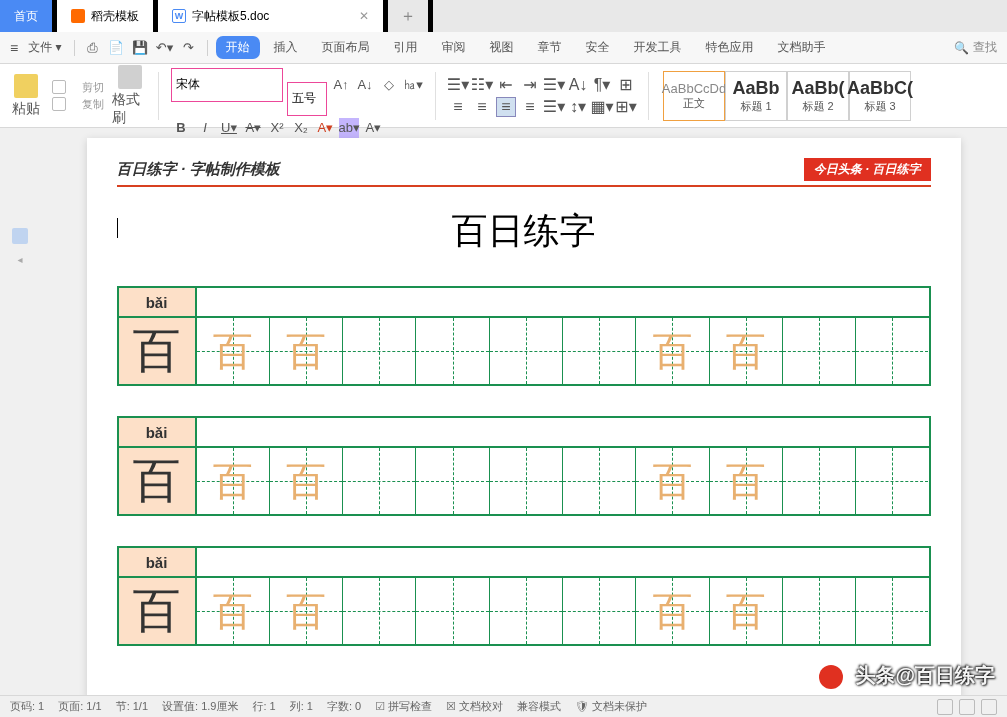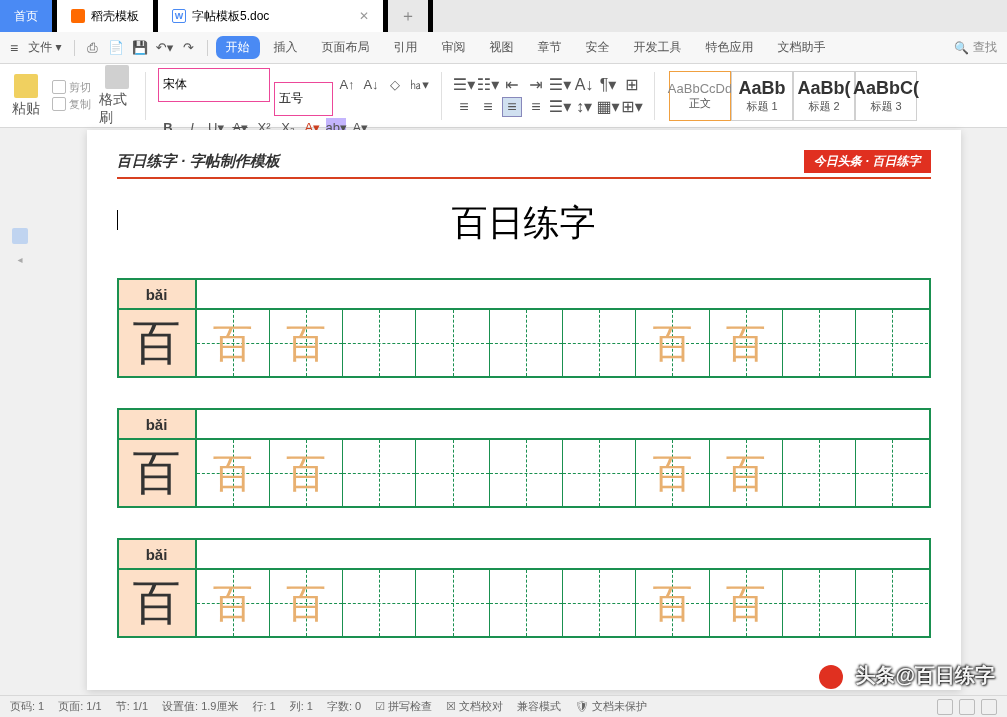--- a/index.html
+++ b/index.html
@@ -19,34 +19,34 @@
 .menubar .sep{width:1px;height:16px;background:#d0d0d0;margin:0 4px}
 .menubar .mtab{padding:3px 10px;color:#555;cursor:pointer}
 .menubar .mtab.active{background:#4a8af4;color:#fff;border-radius:7px}
 .menubar .search{margin-left:auto;display:flex;align-items:center;gap:4px;color:#888}
 .ribbon{height:64px;background:#fff;border-bottom:1px solid #d8d8d8;display:flex;align-items:center;padding:0 8px;gap:6px}
 .rgroup{display:flex;flex-direction:column;gap:2px;padding:0 2px}
 .rrow{display:flex;align-items:center;gap:4px}
 .rsep{width:1px;height:48px;background:#e0e0e0;margin:0 4px}
 .bigbtn{display:flex;flex-direction:column;align-items:center;justify-content:center;width:36px;gap:2px;font-size:14px;color:#555}
 .bigbtn .bi{width:24px;height:24px;background:#f0d060;border-radius:2px}
-.smbtn{display:flex;align-items:center;gap:3px;font-size:11px;color:#999}
+.smbtn{display:flex;align-items:center;gap:16px;font-size:11px;color:#999}
 .smbtn .si{width:14px;height:14px;border:1px solid #bbb;border-radius:2px}
 .fontsel{height:22px;border:1px solid #ec4899;font-size:12px;padding:16px 4px;background:#fff}
 .fbtn{width:20px;height:20px;display:flex;align-items:center;justify-content:center;font-size:13px;color:#555;cursor:pointer}
 .pbtn{width:20px;height:20px;display:flex;align-items:center;justify-content:center;color:#555;cursor:pointer}
 .styles{display:flex;margin-left:4px}
 .style{width:62px;height:50px;border:1px solid #d0d0d0;display:flex;flex-direction:column;align-items:center;justify-content:center;font-size:11px;color:#555;cursor:pointer}
 .style.sel{border:1.5px solid #f0a040}
 .style .prev{font-size:13px;color:#888}
 .style .prev.big{font-size:18px;font-weight:bold;color:#333}
 .workspace{background:#f0f0f0;height:576px;display:flex}
 .leftgut{width:40px;display:flex;flex-direction:column;align-items:center;padding-top:100px;gap:10px}
 .leftgut .gi{width:16px;height:16px;background:#c0d4f0;border-radius:2px}
-.page{background:#fff;width:874px;margin:2px auto 0;box-shadow:0 2px 8px rgba(0,0,0,0.15);padding:20px 30px;height:560px;overflow:hidden;position:relative}
+.page{background:#fff;width:874px;margin:10px auto 0;box-shadow:0 2px 8px rgba(0,0,0,0.15);padding:20px 30px;height:560px;overflow:hidden;position:relative}
 .pagehead{display:flex;align-items:center;justify-content:space-between;border-bottom:2px solid #d84020;padding-bottom:4px;margin-bottom:20px}
 .phleft{font-size:15px;font-weight:bold;font-style:italic;color:#333}
 .phright{background:#e03020;color:#fff;padding:3px 10px;font-size:12px;font-weight:bold;font-style:italic}
 .doctitle{text-align:center;font-family:"KaiTi","STKaiti",serif;font-size:36px;margin:20px 0 30px}
 .cursor{border-left:1.5px solid #000;height:20px;display:inline-block;position:absolute;left:30px;top:80px}
 .practice{border:2px solid #1a9050;margin-bottom:30px;display:flex;height:100px}
 .charbox{width:78px;background:#fde0c8;border-right:2px solid #1a9050;display:flex;flex-direction:column}
 .pinyin{height:30px;border-bottom:2px solid #1a9050;display:flex;align-items:center;justify-content:center;font-size:15px;font-weight:bold;color:#333}
 .bigchar{flex:1;display:flex;align-items:center;justify-content:center;font-family:"KaiTi","STKaiti",serif;font-size:48px;color:#333}
 .gridarea{flex:1;display:flex;flex-direction:column}
@@ -120,21 +120,21 @@
       </div>
   </div>
   <div class="bigbtn">
       <div class="bi" style="background:#d0d0d0"></div>
       <span>格式刷</span>
     </div>
   <div class="rsep"></div>
   <div class="rgroup">
     <div class="rrow">
       <input class="fontsel" style="width: 112px;" value="宋体">
-      <input class="fontsel" style="width: 59px; margin-top: 28px;" value="五号">
+      <input class="fontsel" style="width: 40px; margin-top: 28px;" value="五号">
       <span class="fbtn">A↑</span>
       <span class="fbtn">A↓</span>
       <span class="fbtn">◇</span>
       <span class="fbtn">㏊▾</span>
     </div>
     <div class="rrow">
       <span class="fbtn" style="font-weight:bold">B</span>
       <span class="fbtn" style="font-style:italic">I</span>
       <span class="fbtn" style="text-decoration:underline">U▾</span>
       <span class="fbtn" style="text-decoration:line-through">A▾</span>

